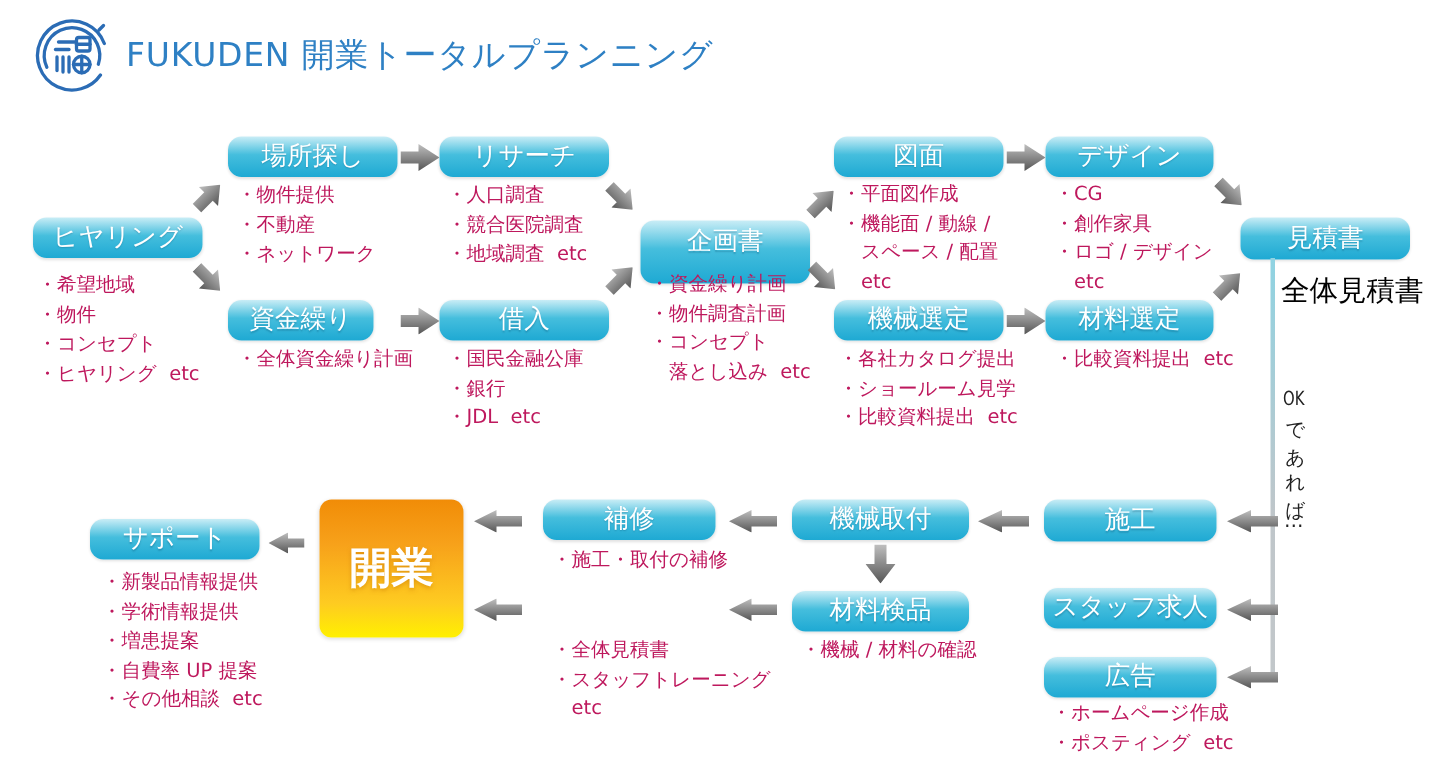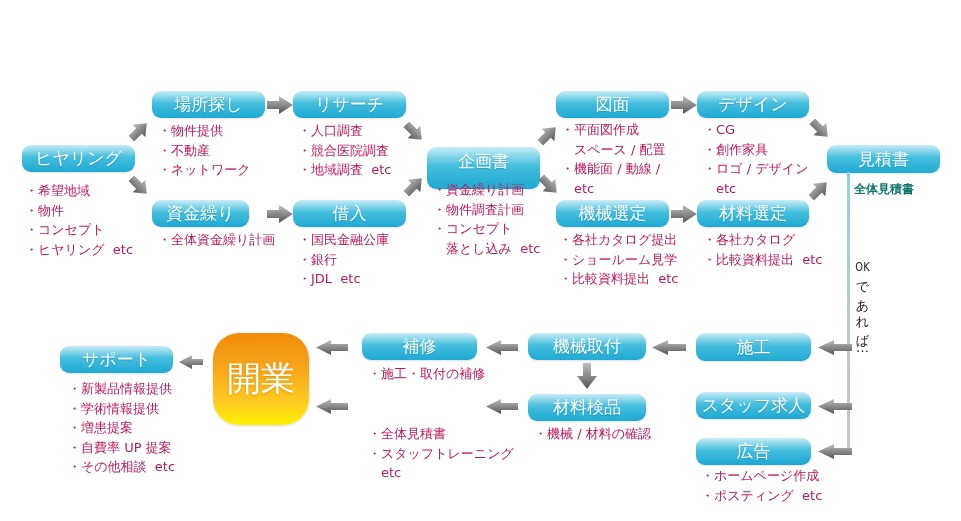--- a/index.html
+++ b/index.html
@@ -13,35 +13,35 @@
   }
   .box{
     position:absolute;height:27px;border-radius:9px;
     background:linear-gradient(180deg,#c9edf6 0%,#45bedd 45%,#1ea9d3 100%);
     color:#ffffff;font-size:17px;text-align:center;line-height:27px;
     text-shadow:0 1px 1px rgba(0,60,90,0.25);
     box-shadow:0 1px 2px rgba(0,0,0,0.12);
     white-space:nowrap;
   }
   .opening{
-    position:absolute;border-radius:26px;
+    position:absolute;border-radius:8px;
     background:linear-gradient(180deg,#f18c07 0%,#f7a11a 32%,#fecb21 75%,#fff000 100%);
-    color:#ffffff;font-size:34px;font-weight:normal;
+    color:#ffffff;font-size:28px;font-weight:bold;
     display:flex;align-items:center;justify-content:center;
     text-shadow:0 1px 3px rgba(200,120,0,0.5);
     box-shadow:0 1px 3px rgba(0,0,0,0.15);
   }
   ul.bullets{
     position:absolute;margin:0;padding:0;list-style:none;
   }
   ul.bullets li{
     font-size:13px;line-height:19.5px;color:#be185d;white-space:pre;
   }
   .note{
-    position:absolute;font-size:12px;color:#0f766e;white-space:pre;font-weight:bold;
+    position:absolute;font-size:19px;color:#000000;white-space:pre;
   }
   .arr{position:absolute;}
   .diag-up{transform:rotate(-45deg);}
   .diag-down{transform:rotate(45deg);}
   .vline{
     position:absolute;width:3px;
     background:linear-gradient(180deg,#8fd3e2 0%,#bfc6ca 60%,#c2c7ca 100%);
   }
   .ok-note{
     position:absolute;writing-mode:vertical-rl;text-orientation:upright;
@@ -56,20 +56,40 @@
 
   <svg width="0" height="0" style="position:absolute" aria-hidden="true">
     <defs>
       <linearGradient id="agr" x1="0" y1="0" x2="0" y2="1">
         <stop offset="0" stop-color="#bfbfbf"></stop>
         <stop offset="1" stop-color="#555555"></stop>
       </linearGradient>
     </defs>
   </svg>
 
+  <div class="hdr">
+    <svg width="52" height="52" viewBox="0 0 52 52">
+      <g fill="none" stroke="#2b6cb5" stroke-width="2.2" stroke-linecap="round">
+        <circle cx="26" cy="26" r="23" stroke-dasharray="90 22" transform="rotate(115 26 26)"></circle>
+        <circle cx="26" cy="26" r="18.5" stroke-dasharray="72 46" transform="rotate(155 26 26)"></circle>
+        <path d="M44,9 l3,-3"></path>
+        <path d="M17,17 h11"></path>
+        <path d="M15,22 h9"></path>
+        <rect x="29" y="14" width="9" height="9" rx="1.5"></rect>
+        <path d="M29,18.5 h9"></path>
+        <path d="M16,27 v9"></path>
+        <path d="M20,27 v10"></path>
+        <path d="M24,27 v10"></path>
+        <circle cx="32.5" cy="32" r="5.5"></circle>
+        <path d="M27,32 h11"></path>
+        <path d="M32.5,26.5 v11"></path>
+      </g>
+    </svg>
+    <h1>FUKUDEN 開業トータルプランニング</h1>
+  </div>
 
   <div class="box" style="left:22px;top:145px;width:113px">ヒヤリング</div>
   <div class="box" style="left:152px;top:91px;width:113px">場所探し</div>
   <div class="box" style="left:293px;top:91px;width:113px">リサーチ</div>
   <div class="box" style="left:152px;top:200px;width:97px">資金繰り</div>
   <div class="box" style="left:293px;top:200px;width:113px">借入</div>
   <div class="box" style="left:427px;top:147px;width:113px;height:42px;line-height:28px">企画書</div>
   <div class="box" style="left:556px;top:91px;width:113px">図面</div>
   <div class="box" style="left:697px;top:91px;width:112px">デザイン</div>
   <div class="box" style="left:556px;top:200px;width:113px">機械選定</div>
@@ -111,37 +131,36 @@
       <li>・JDL  etc</li>
     </ul>
   <ul class="bullets" style="left:433px;top:180px">
       <li>・資金繰り計画</li>
       <li>・物件調査計画</li>
       <li>・コンセプト</li>
       <li>　落とし込み  etc</li>
     </ul>
   <ul class="bullets" style="left:561px;top:120px">
       <li>・平面図作成</li>
+      <li>・機能面 / 動線 /</li>
       <li>　スペース / 配置</li>
-      <li>・機能面 / 動線 /</li>
       <li>　etc</li>
     </ul>
   <ul class="bullets" style="left:703px;top:120px">
       <li>・CG</li>
       <li>・創作家具</li>
       <li>・ロゴ / デザイン</li>
       <li>　etc</li>
     </ul>
   <ul class="bullets" style="left:559px;top:230px">
       <li>・各社カタログ提出</li>
       <li>・ショールーム見学</li>
       <li>・比較資料提出  etc</li>
     </ul>
   <ul class="bullets" style="left:703px;top:230px">
-      <li>・各社カタログ</li>
       <li>・比較資料提出  etc</li>
     </ul>
   <ul class="bullets" style="left:68px;top:379px">
       <li>・新製品情報提供</li>
       <li>・学術情報提供</li>
       <li>・増患提案</li>
       <li>・自費率 UP 提案</li>
       <li>・その他相談  etc</li>
     </ul>
   <ul class="bullets" style="left:368px;top:364px">

